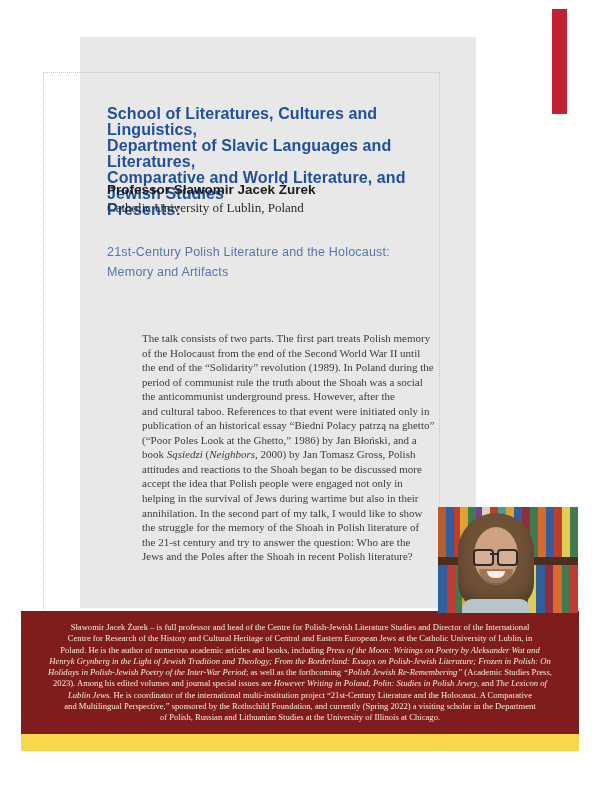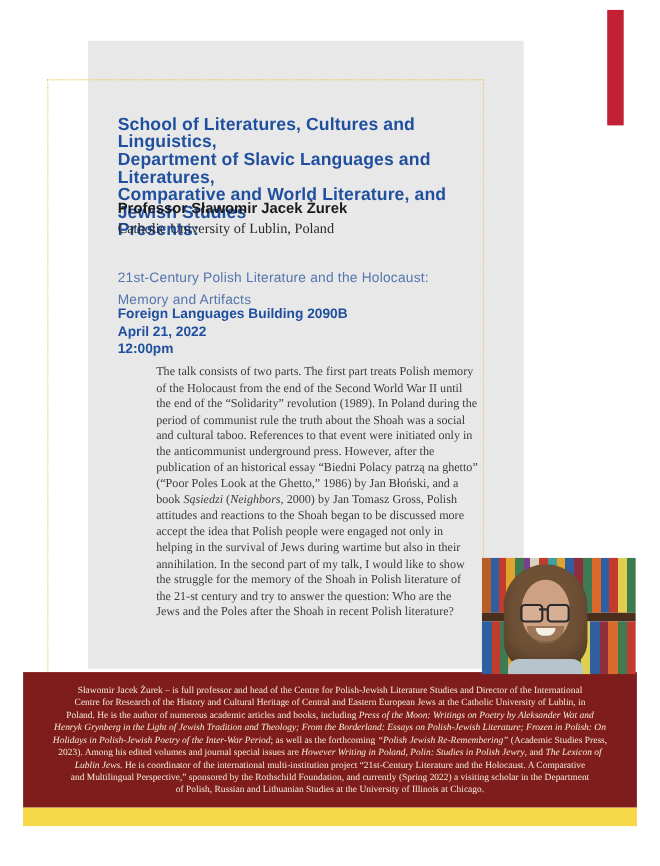--- a/index.html
+++ b/index.html
@@ -67,33 +67,28 @@
     </div>
 
   <div class="presenter">Professor Sławomir Jacek Żurek</div>
   <div class="affil">Catholic University of Lublin, Poland</div>
 
   <div class="title">
       <div class="ln">21st-Century Polish Literature and the Holocaust:</div>
       <div class="ln">Memory and Artifacts</div>
     </div>
 
-  <div class="details">
-    <div>Foreign Languages Building 2090B</div>
-    <div>April 21, 2022</div>
-    <div>12:00pm</div>
-  </div>
 
   <div class="abstract">
       <div class="ln">The talk consists of two parts. The first part treats Polish memory</div>
       <div class="ln">of the Holocaust from the end of the Second World War II until</div>
       <div class="ln">the end of the “Solidarity” revolution (1989). In Poland during the</div>
       <div class="ln">period of communist rule the truth about the Shoah was a social</div>
+      <div class="ln">the anticommunist underground press. However, after the</div>
       <div class="ln">and cultural taboo. References to that event were initiated only in</div>
-      <div class="ln">the anticommunist underground press. However, after the</div>
       <div class="ln">publication of an historical essay “Biedni Polacy patrzą na ghetto”</div>
       <div class="ln">(“Poor Poles Look at the Ghetto,” 1986) by Jan Błoński, and a</div>
       <div class="ln">book <i>Sąsiedzi</i> (<i>Neighbors</i>, 2000) by Jan Tomasz Gross, Polish</div>
       <div class="ln">attitudes and reactions to the Shoah began to be discussed more</div>
       <div class="ln">accept the idea that Polish people were engaged not only in</div>
       <div class="ln">helping in the survival of Jews during wartime but also in their</div>
       <div class="ln">annihilation. In the second part of my talk, I would like to show</div>
       <div class="ln">the struggle for the memory of the Shoah in Polish literature of</div>
       <div class="ln">the 21-st century and try to answer the question: Who are the</div>
       <div class="ln">Jews and the Poles after the Shoah in recent Polish literature?</div>

